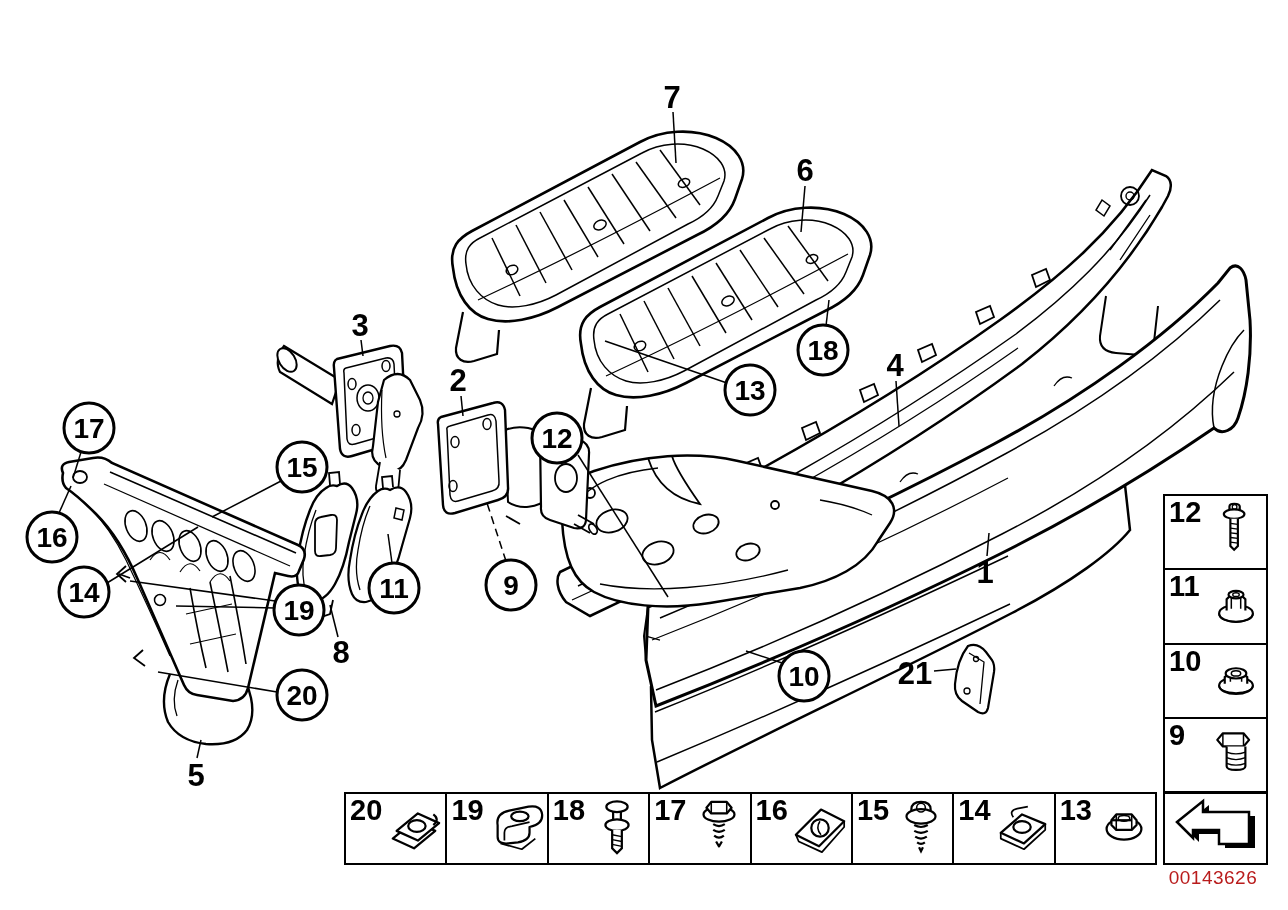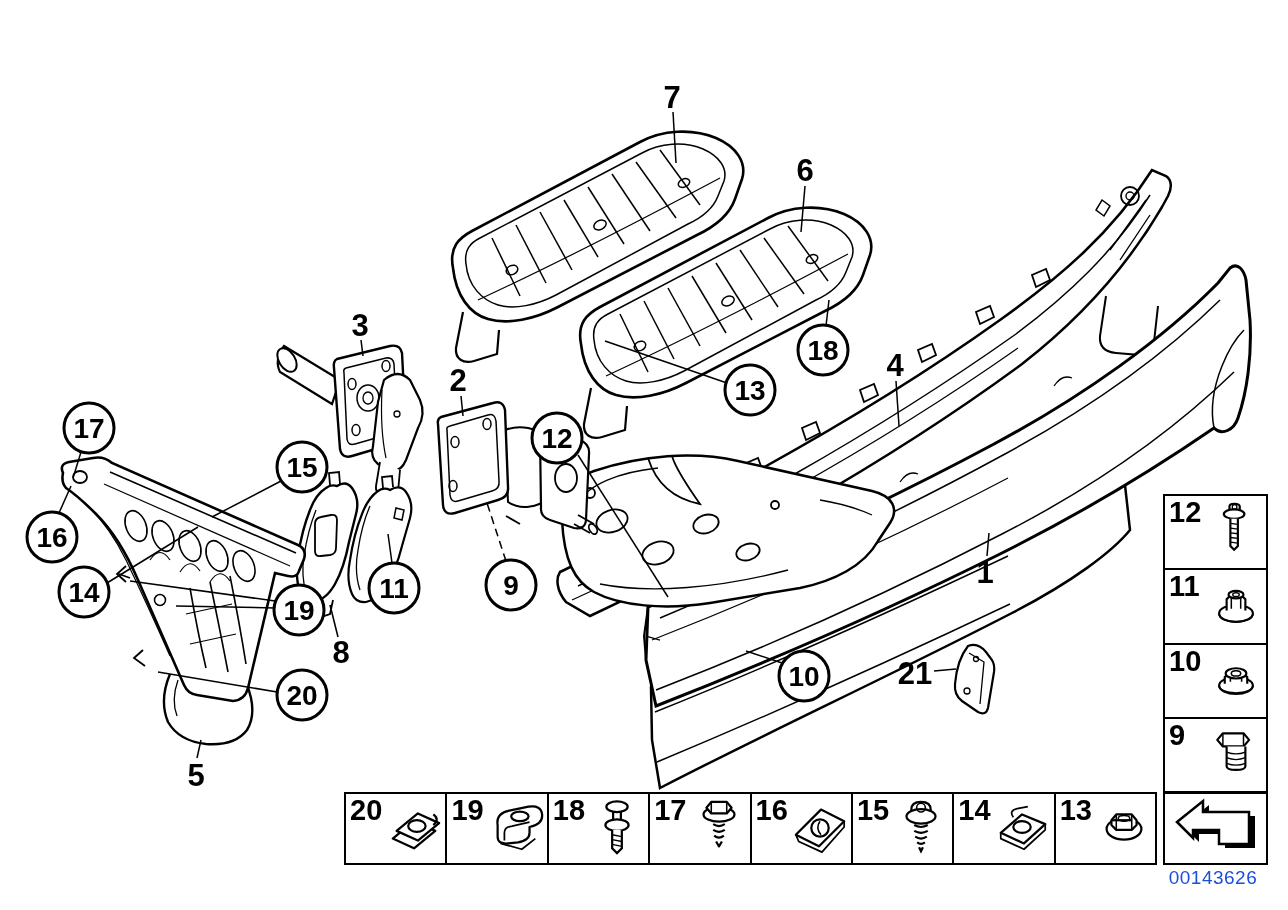--- a/index.html
+++ b/index.html
@@ -13,21 +13,21 @@
   .lcell{position:relative;flex:1 1 0;background:#fff;box-sizing:border-box;}
   .legend-row .lcell{border-right:2.5px solid #000;}
   .legend-row .lcell:last-child{border-right:none;}
   .legend-col .lcell{border-bottom:2.5px solid #000;}
   .legend-col .lcell:last-child{border-bottom:none;}
   .lnum{position:absolute;left:4px;top:0px;font-size:29px;font-weight:bold;color:#000;line-height:1.15;}
   .lico{position:absolute;right:0px;top:50%;transform:translateY(-50%);}
   .arrow-box{position:absolute;left:1163px;top:792px;width:105px;height:73px;
              border:2.5px solid #000;background:#fff;box-sizing:border-box;}
   .img-code{position:absolute;left:1155px;top:867px;width:116px;text-align:center;
-            font-size:19px;color:#1d4ed8;letter-spacing:0.5px;}
+            font-size:19px;color:#b91c1c;letter-spacing:0.5px;}
   svg text{font-family:"Liberation Sans", sans-serif;}
   .part{stroke:#000;}
 </style>
 </head>
 <body>
 
 <div id="stage">
 
   <svg id="diagram" width="1288" height="910" viewBox="0 0 1288 910">
 

